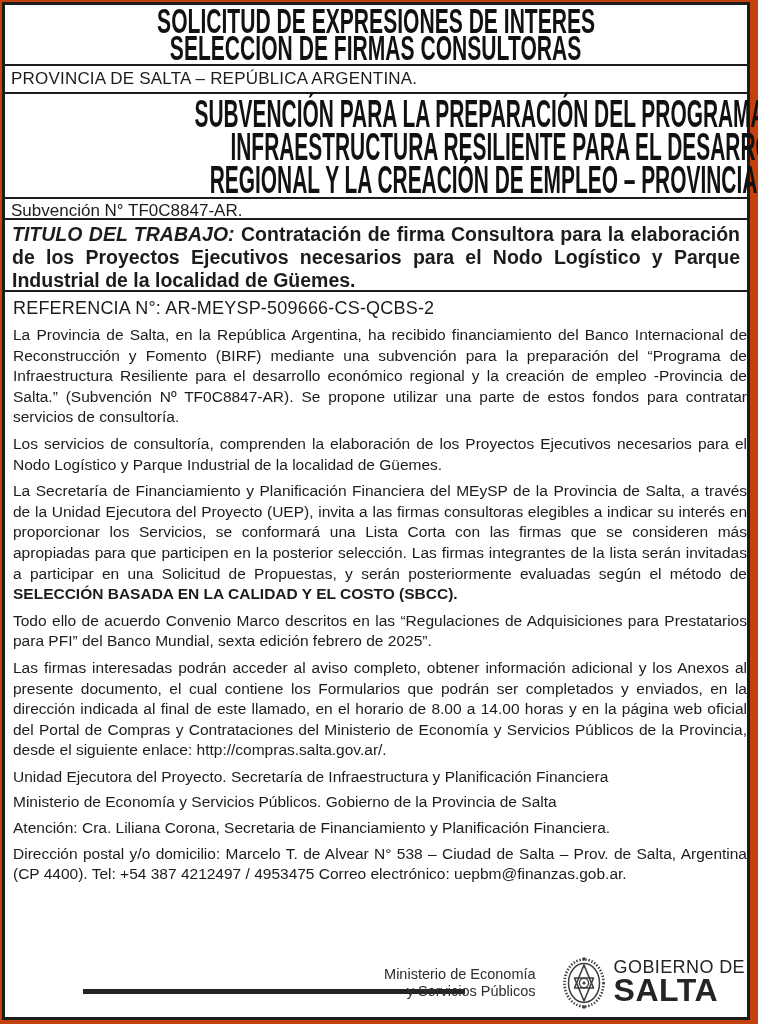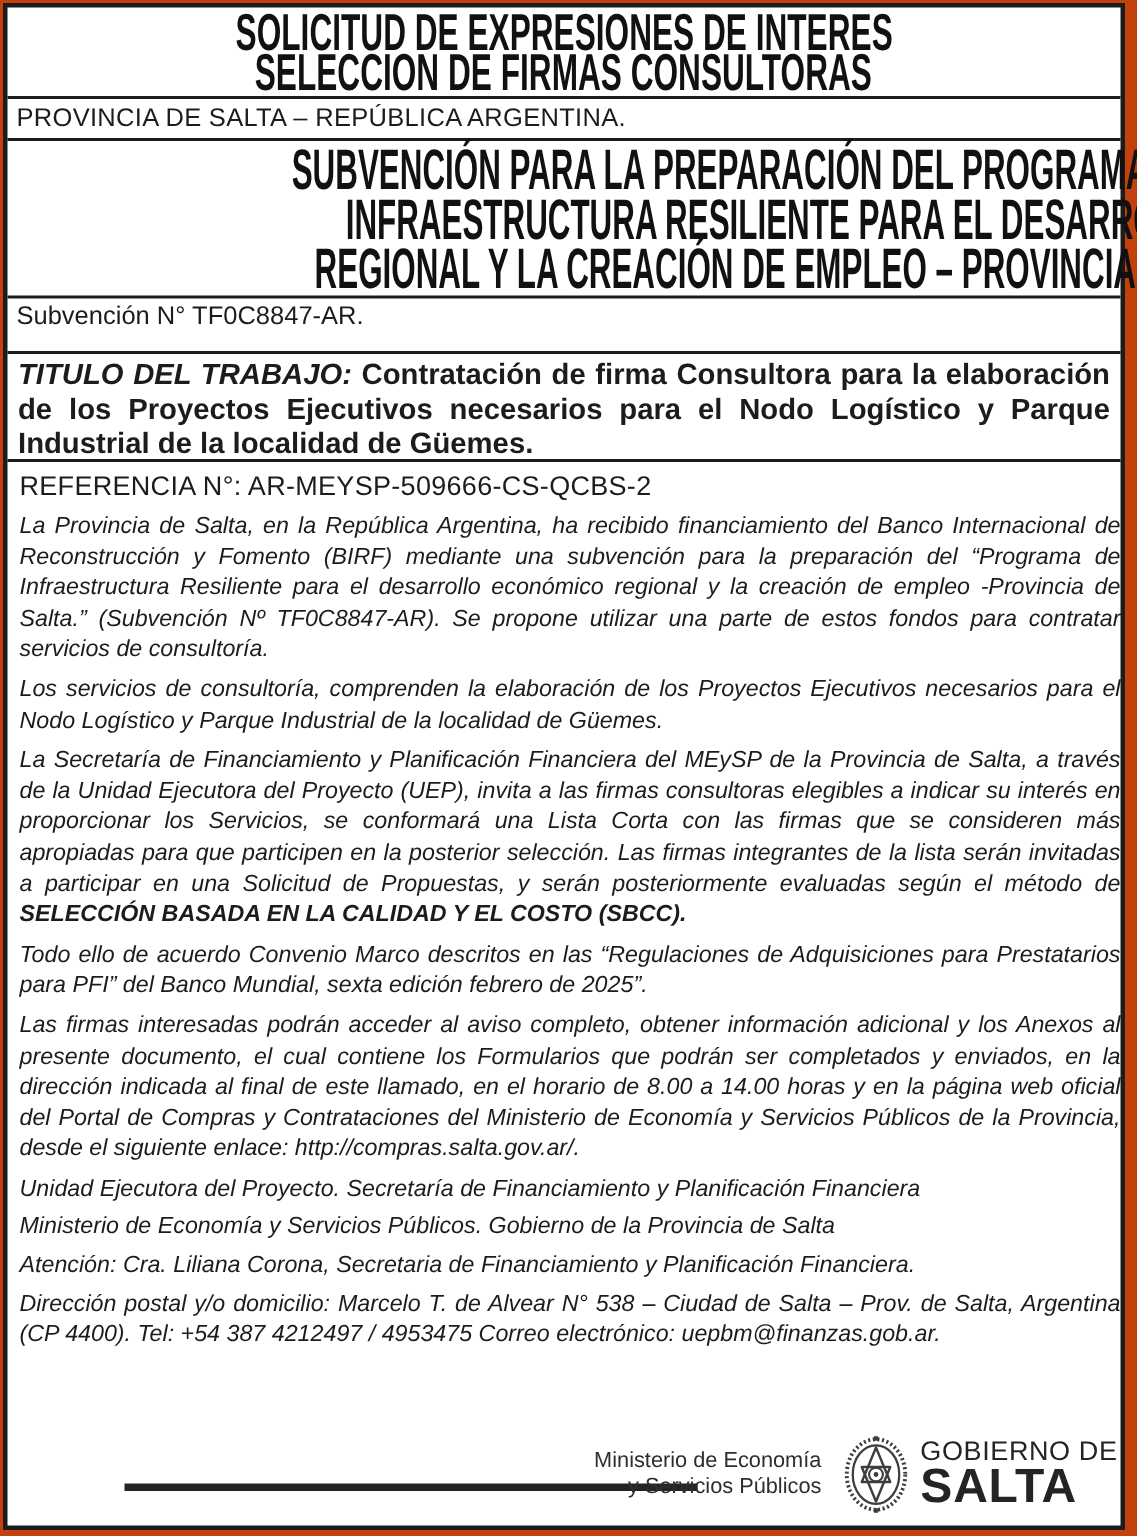--- a/index.html
+++ b/index.html
@@ -24,35 +24,35 @@
   .sec-header { height:59px; padding-top:3px; }
   .sec-header .cond-row { height:27px; line-height:27px; }
   .sec-header .cond { font-size:31px; transform:scale(0.68,1.12); }
 
   .sec-prov { height:28px; line-height:25px; padding-left:6px; font-size:17px; letter-spacing:0.2px; }
 
   .sec-program { height:105px; padding-top:4px; }
   .sec-program .cond-row { height:33px; line-height:33px; }
   .sec-program .cond { font-size:34px; transform:scale(0.615,1.12); }
 
-  .sec-grant { height:37px; line-height:24px; padding-left:6px; font-size:17px; }
+  .sec-grant { height:21px; line-height:24px; padding-left:6px; font-size:17px; }
 
   .sec-job { height:72px; padding:3px 7px 16px 7px; font-size:19.5px; font-weight:bold; line-height:23px; text-align:justify; }
   .sec-job .job-label { font-style:italic; }
 
   .sec-body { flex:1; padding:4px 0 4px 8px; font-size:15.5px; display:flex; flex-direction:column; position:relative; }
   .ref-line { font-size:18px; line-height:25px; margin-bottom:4px; letter-spacing:0.2px; }
-  .para { text-align:justify; line-height:20.6px; margin-bottom:6px;font-style:italic; }
+  .para { text-align:justify; line-height:20.6px; margin-bottom:6px; }
   .para.tight { margin-bottom:5px; }
   .para b { font-weight:bold; }
 
   .footer { margin-top:auto; position:relative; height:56px; }
   .footer-bar { position:absolute; left:70px; bottom:19px; width:382px; height:5px; background:#242424; }
   .footer-right { position:absolute; right:2px; bottom:4px; display:flex; align-items:center; }
-  .ministry { text-align:right; font-size:14.5px; line-height:17px; color:#2e2e2e; margin-right:14px; }
+  .ministry { text-align:right; font-size:14.5px; line-height:17px; color:#2e2e2e; margin-right:26px; }
   .crest { margin-right:8px; }
   .gov-small { font-size:18px; letter-spacing:0.4px; color:#242424; line-height:15px; }
   .gov-big { font-size:32px; font-weight:bold; letter-spacing:0.5px; color:#242424; line-height:31px; }
 </style>
 </head>
 <body>
 
 <div class="page">
   <div class="doc">
 
@@ -80,21 +80,21 @@
     </section>
 
     <section class="sec sec-body">
       <div class="ref-line">REFERENCIA N°: AR-MEYSP-509666-CS-QCBS-2</div>
 
       <p class="para">La Provincia de Salta, en la República Argentina, ha recibido financiamiento del Banco Internacional de Reconstrucción y Fomento (BIRF) mediante una subvención para la preparación del “Programa de Infraestructura Resiliente para el desarrollo económico regional y la creación de empleo -Provincia de Salta.” (Subvención Nº TF0C8847-AR). Se propone utilizar una parte de estos fondos para contratar servicios de consultoría.</p>
       <p class="para">Los servicios de consultoría, comprenden la elaboración de los Proyectos Ejecutivos necesarios para el Nodo Logístico y Parque Industrial de la localidad de Güemes.</p>
       <p class="para"><span>La Secretaría de Financiamiento y Planificación Financiera del MEySP de la Provincia de Salta, a través de la Unidad Ejecutora del Proyecto (UEP), invita a las firmas consultoras elegibles a indicar su interés en proporcionar los Servicios, se conformará una Lista Corta con las firmas que se consideren más apropiadas para que participen en la posterior selección. Las firmas integrantes de la lista serán invitadas a participar en una Solicitud de Propuestas, y serán posteriormente evaluadas según el método de </span><b>SELECCIÓN BASADA EN LA CALIDAD Y EL COSTO (SBCC).</b></p>
       <p class="para">Todo ello de acuerdo Convenio Marco descritos en las “Regulaciones de Adquisiciones para Prestatarios para PFI” del Banco Mundial, sexta edición febrero de 2025”.</p>
       <p class="para">Las firmas interesadas podrán acceder al aviso completo, obtener información adicional y los Anexos al presente documento, el cual contiene los Formularios que podrán ser completados y enviados, en la dirección indicada al final de este llamado, en el horario de 8.00 a 14.00 horas y en la página web oficial del Portal de Compras y Contrataciones del Ministerio de Economía y Servicios Públicos de la Provincia, desde el siguiente enlace: http://compras.salta.gov.ar/.</p>
-      <p class="para tight">Unidad Ejecutora del Proyecto. Secretaría de Financiamiento y Planificación Financiera</p>
+      <p class="para tight">Unidad Ejecutora del Proyecto. Secretaría de Infraestructura y Planificación Financiera</p>
       <p class="para tight">Ministerio de Economía y Servicios Públicos. Gobierno de la Provincia de Salta</p>
       <p class="para tight">Atención: Cra. Liliana Corona, Secretaria de Financiamiento y Planificación Financiera.</p>
       <p class="para">Dirección postal y/o domicilio: Marcelo T. de Alvear N° 538 – Ciudad de Salta – Prov. de Salta, Argentina (CP 4400). Tel: +54 387 4212497 / 4953475 Correo electrónico: uepbm@finanzas.gob.ar.</p>
 
       <div class="footer">
         <div class="footer-bar"></div>
         <div class="footer-right">
           <div class="ministry">
             <div>Ministerio de Economía</div>
             <div>y Servicios Públicos</div>

